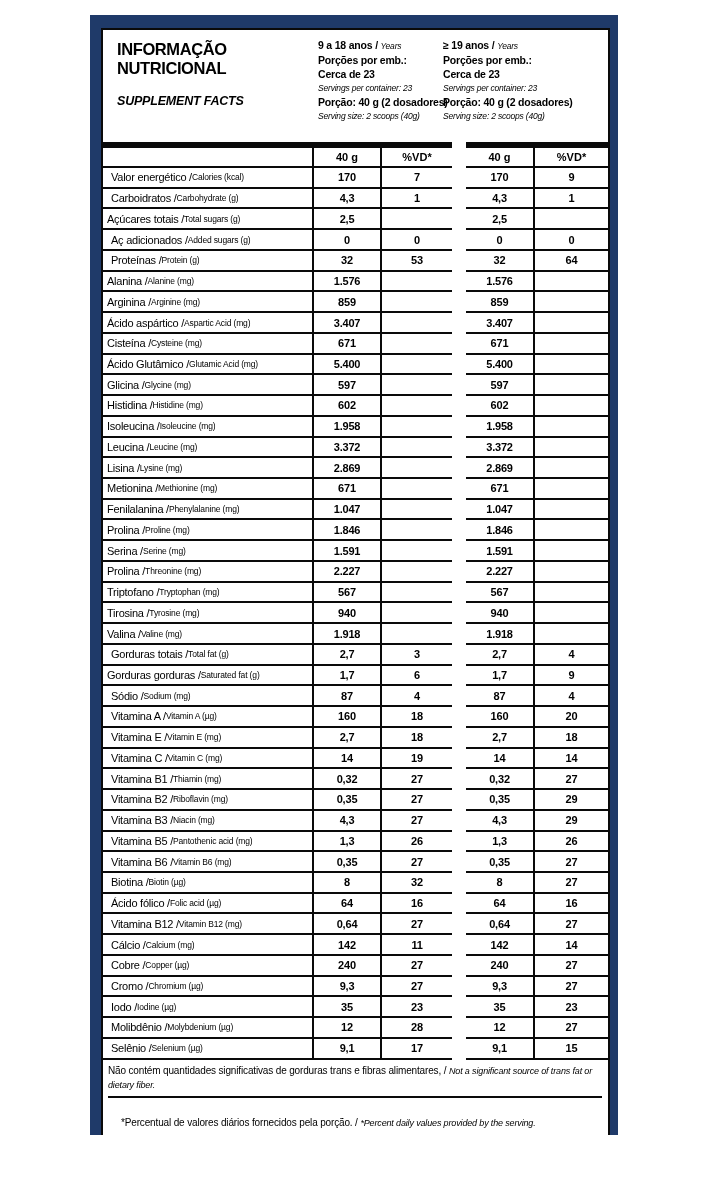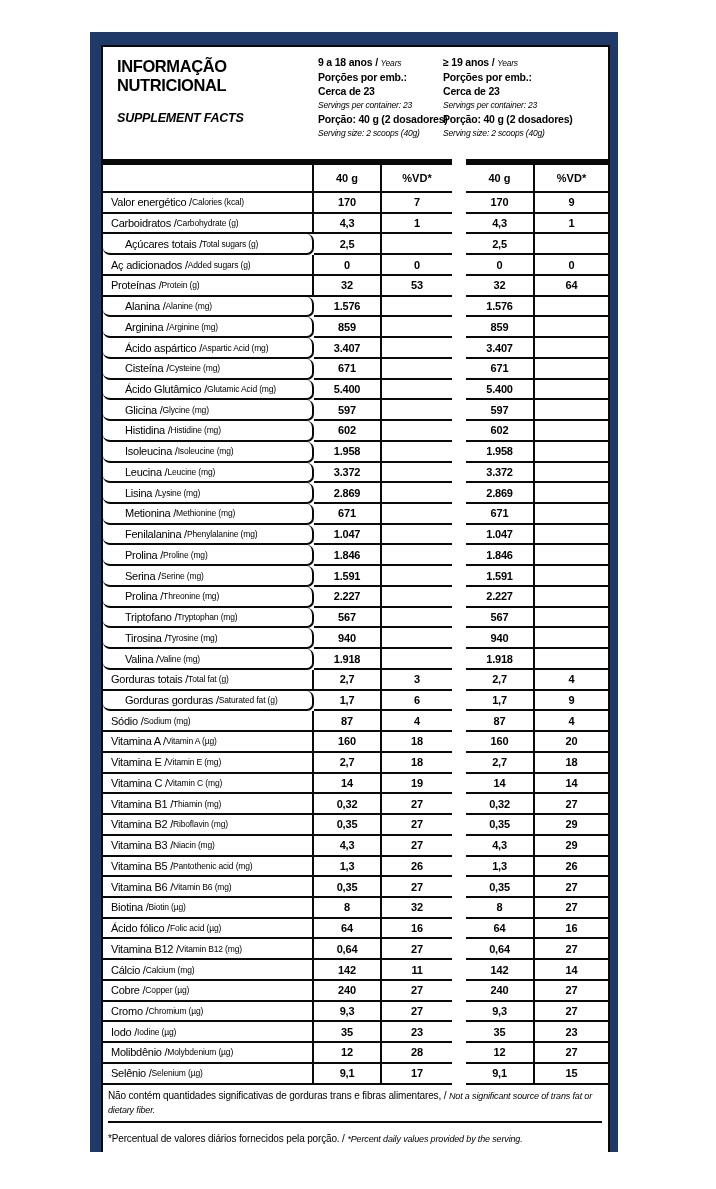--- a/index.html
+++ b/index.html
@@ -1,18 +1,18 @@
 <!DOCTYPE html>
 <html><head>
 <meta charset="utf-8">
 <style>
   html,body{margin:0;padding:0;background:#fff;}
   .page{position:relative;width:716px;height:1189px;background:#fff;overflow:hidden;
         font-family:"Liberation Sans","DejaVu Sans",sans-serif;color:#000;}
-  .card{position:absolute;left:90px;top:32px;width:528px;height:1120px;box-sizing:border-box;
+  .card{position:absolute;left:90px;top:15px;width:528px;height:1120px;box-sizing:border-box;
         border-top:13px solid #1f3a69;border-left:11px solid #1f3a69;border-right:8px solid #eab308;}
   .label-box{width:100%;height:100%;box-sizing:border-box;background:#fff;
         border-left:2px solid #0a0a0a;border-right:2px solid #0a0a0a;border-top:2px solid #0a0a0a;}
   
   .label-header{position:relative;height:112px;box-sizing:border-box;}
   .title-block{position:absolute;left:14px;top:10px;}
   .title-line{font-size:16.5px;font-weight:bold;letter-spacing:-0.4px;line-height:19px;}
   .subtitle{margin-top:16px;font-size:12.5px;font-style:italic;font-weight:bold;letter-spacing:-0.2px;}
   .group-info{position:absolute;top:8px;width:160px;letter-spacing:-0.2px;}
   .gi-1{left:215px;} .gi-2{left:340px;}
@@ -21,34 +21,34 @@
   .gi-en-line{font-size:8.5px;font-style:italic;line-height:13px;margin-top:1px;}
   
   .cell{box-sizing:border-box;display:flex;align-items:center;justify-content:center;
         border-bottom:2px solid #0a0a0a;overflow:hidden;white-space:nowrap;}
   .c-name{width:211px;justify-content:flex-start;border-right:2px solid #0a0a0a;padding-left:8px;}
   .c-a1{width:68px;border-right:2px solid #0a0a0a;}
   .c-v1{width:70px;}
   .c-gap{width:14px;border-bottom:none;}
   .c-a2{width:69px;border-right:2px solid #0a0a0a;}
   .c-v2{width:73px;}
-  .hrow{display:flex;height:34px;}
+  .hrow{display:flex;height:26px;}
   .hrow .cell{border-top:6px solid #0a0a0a;font-weight:bold;font-size:11px;}
   .hrow .c-gap{border-top:none;}
   .trow{display:flex;height:20.74px;}
   .trow .c-name .pt{font-size:11px;letter-spacing:-0.25px;}
   .trow .c-name .en{font-size:8.5px;letter-spacing:-0.15px;}
   .val{font-size:11px;font-weight:bold;letter-spacing:-0.2px;}
-  .ind1{padding-left:22px;border-radius:7px;} .ind2{padding-left:8px;}
+  .ind1{padding-left:4px;} .ind2{padding-left:8px;}
   
   .footnotes{padding:4px 6px 0 5px;letter-spacing:-0.15px;}
   .fn1{font-size:10px;line-height:13px;}
   .fn-en{font-size:9px;font-style:italic;}
   .fn-rule{border-top:2px solid #0a0a0a;margin-top:4px;}
-  .fn2{font-size:10px;padding-top:6px;line-height:19px;}
+  .fn2{font-size:10px;padding-top:18px;line-height:13px;margin-left:13px;}
 </style>
 </head>
 <body>
 
 <div class="page">
   <div class="card" style="border-right-color: rgb(31, 58, 105); border-left-color: rgb(31, 58, 105); border-top-color: rgb(31, 58, 105);">
     <div class="label-box">
 
       <div class="label-header">
         <div class="title-block">

